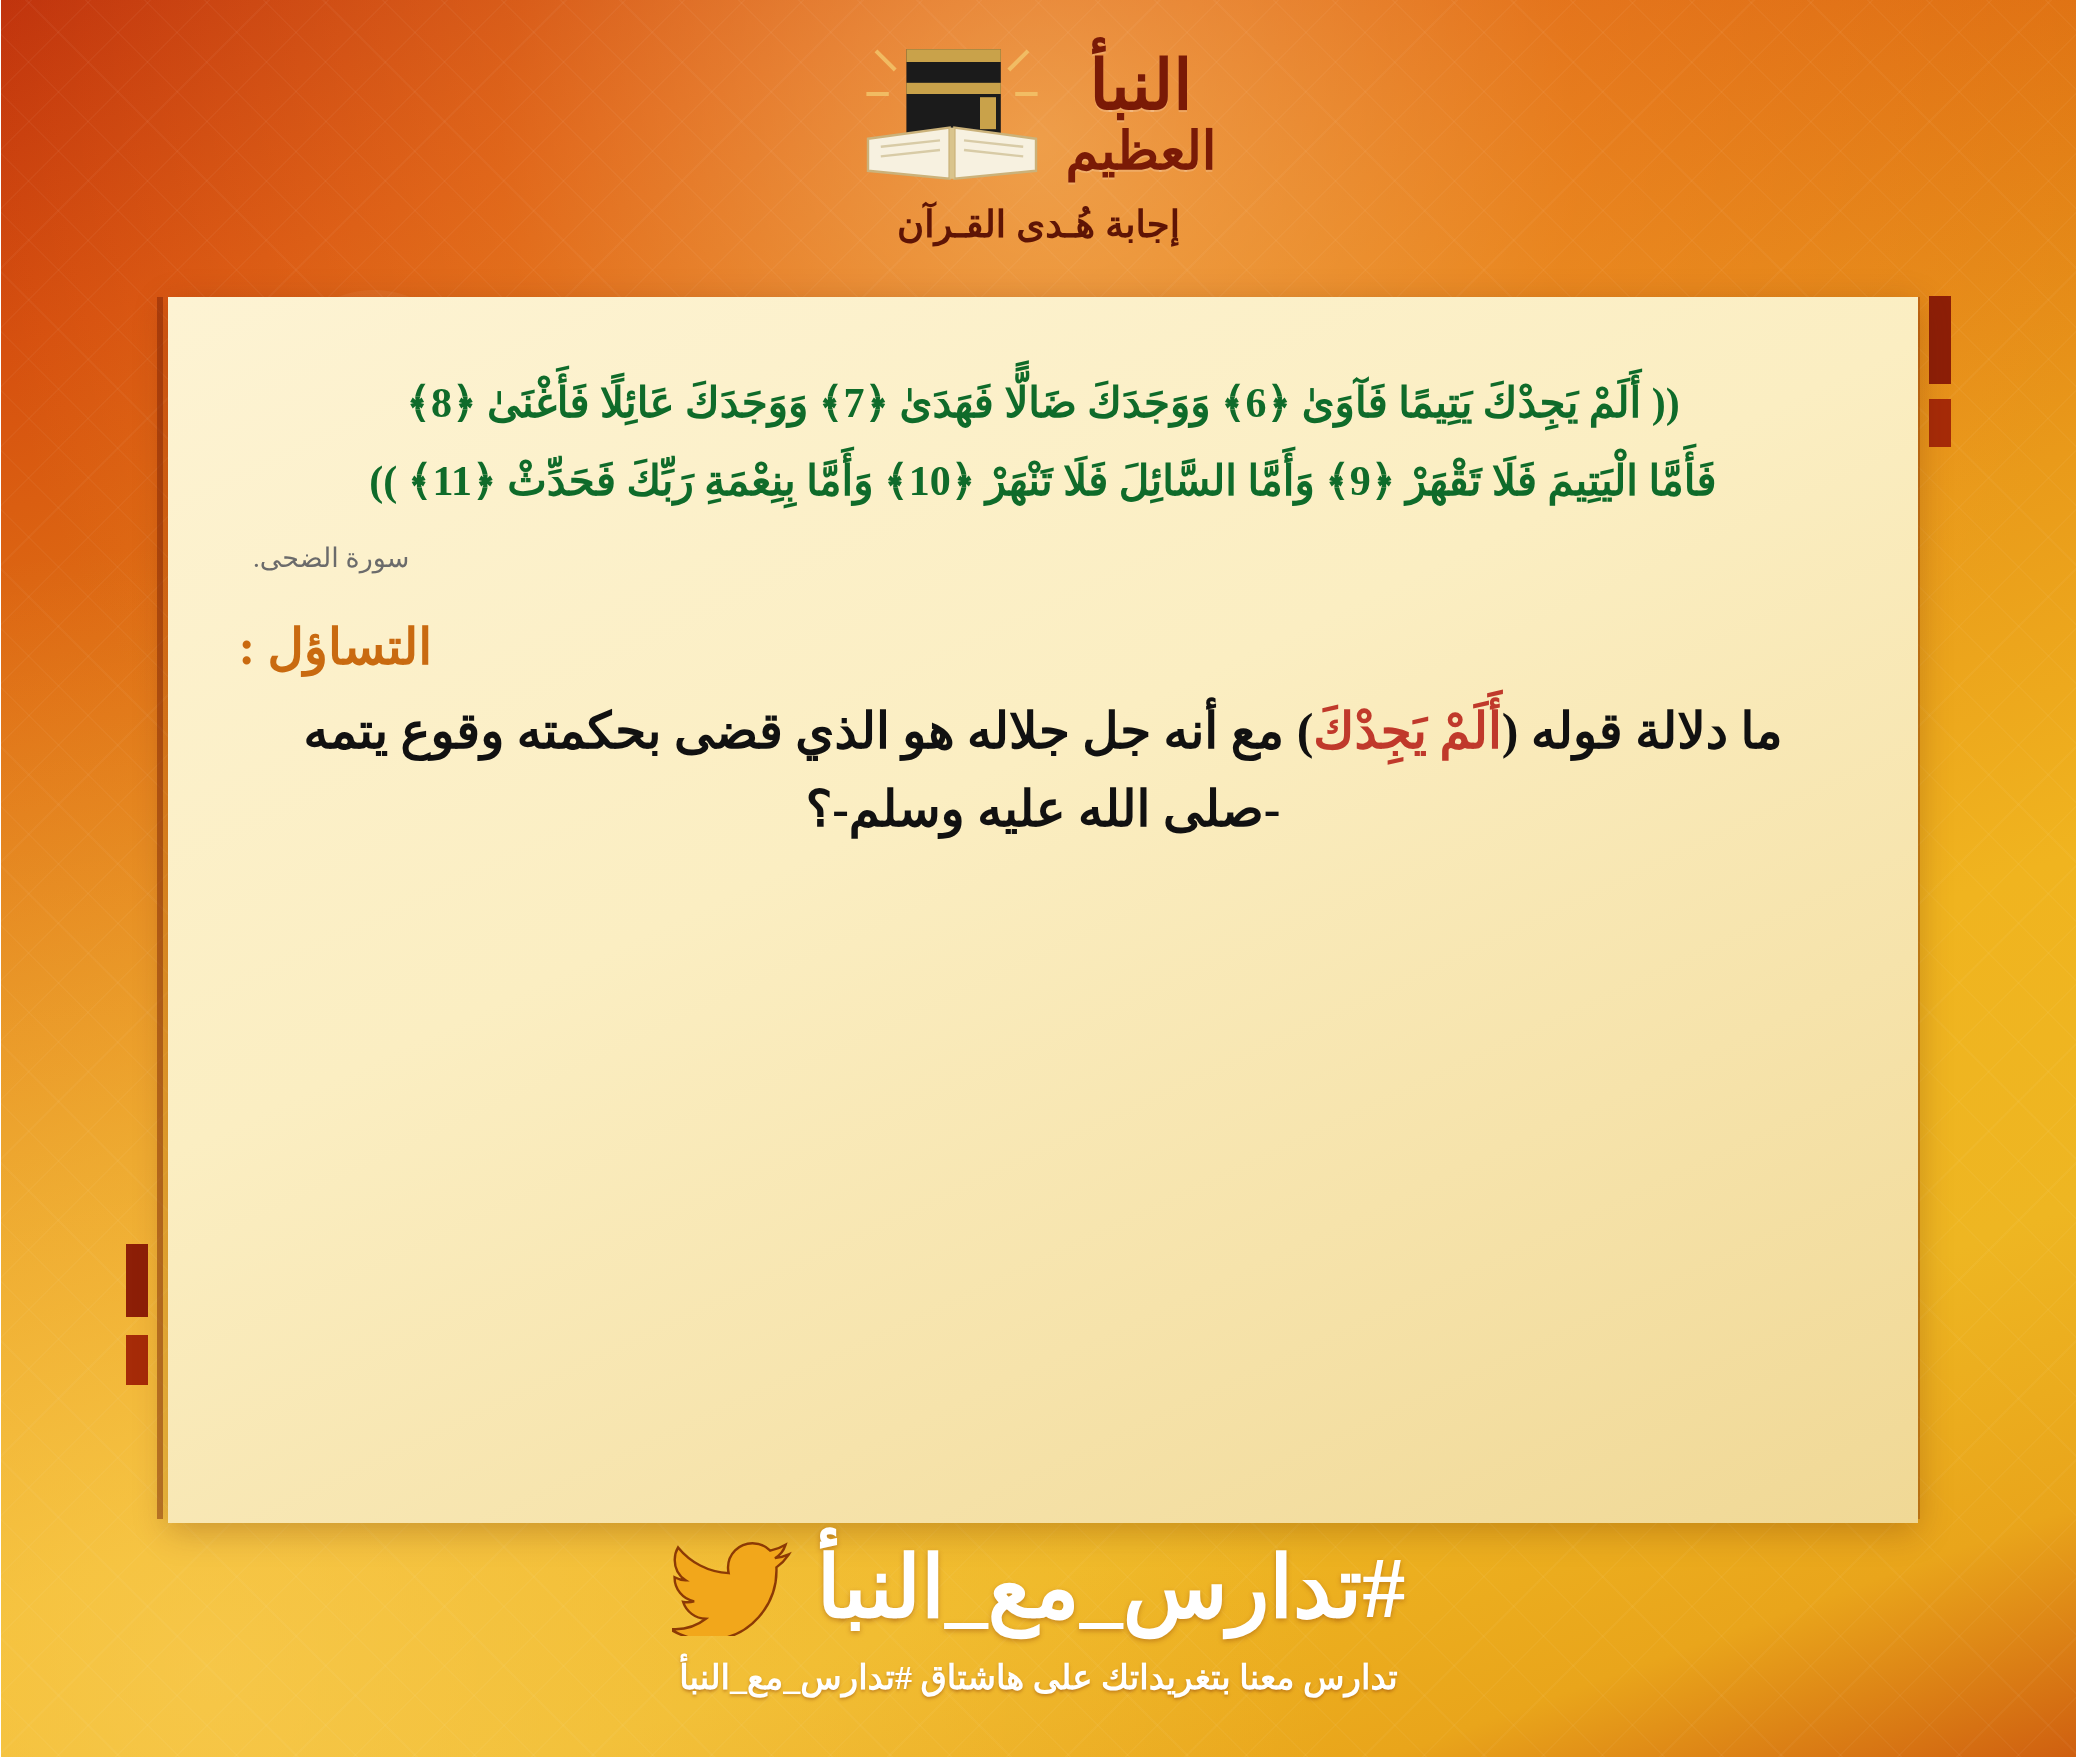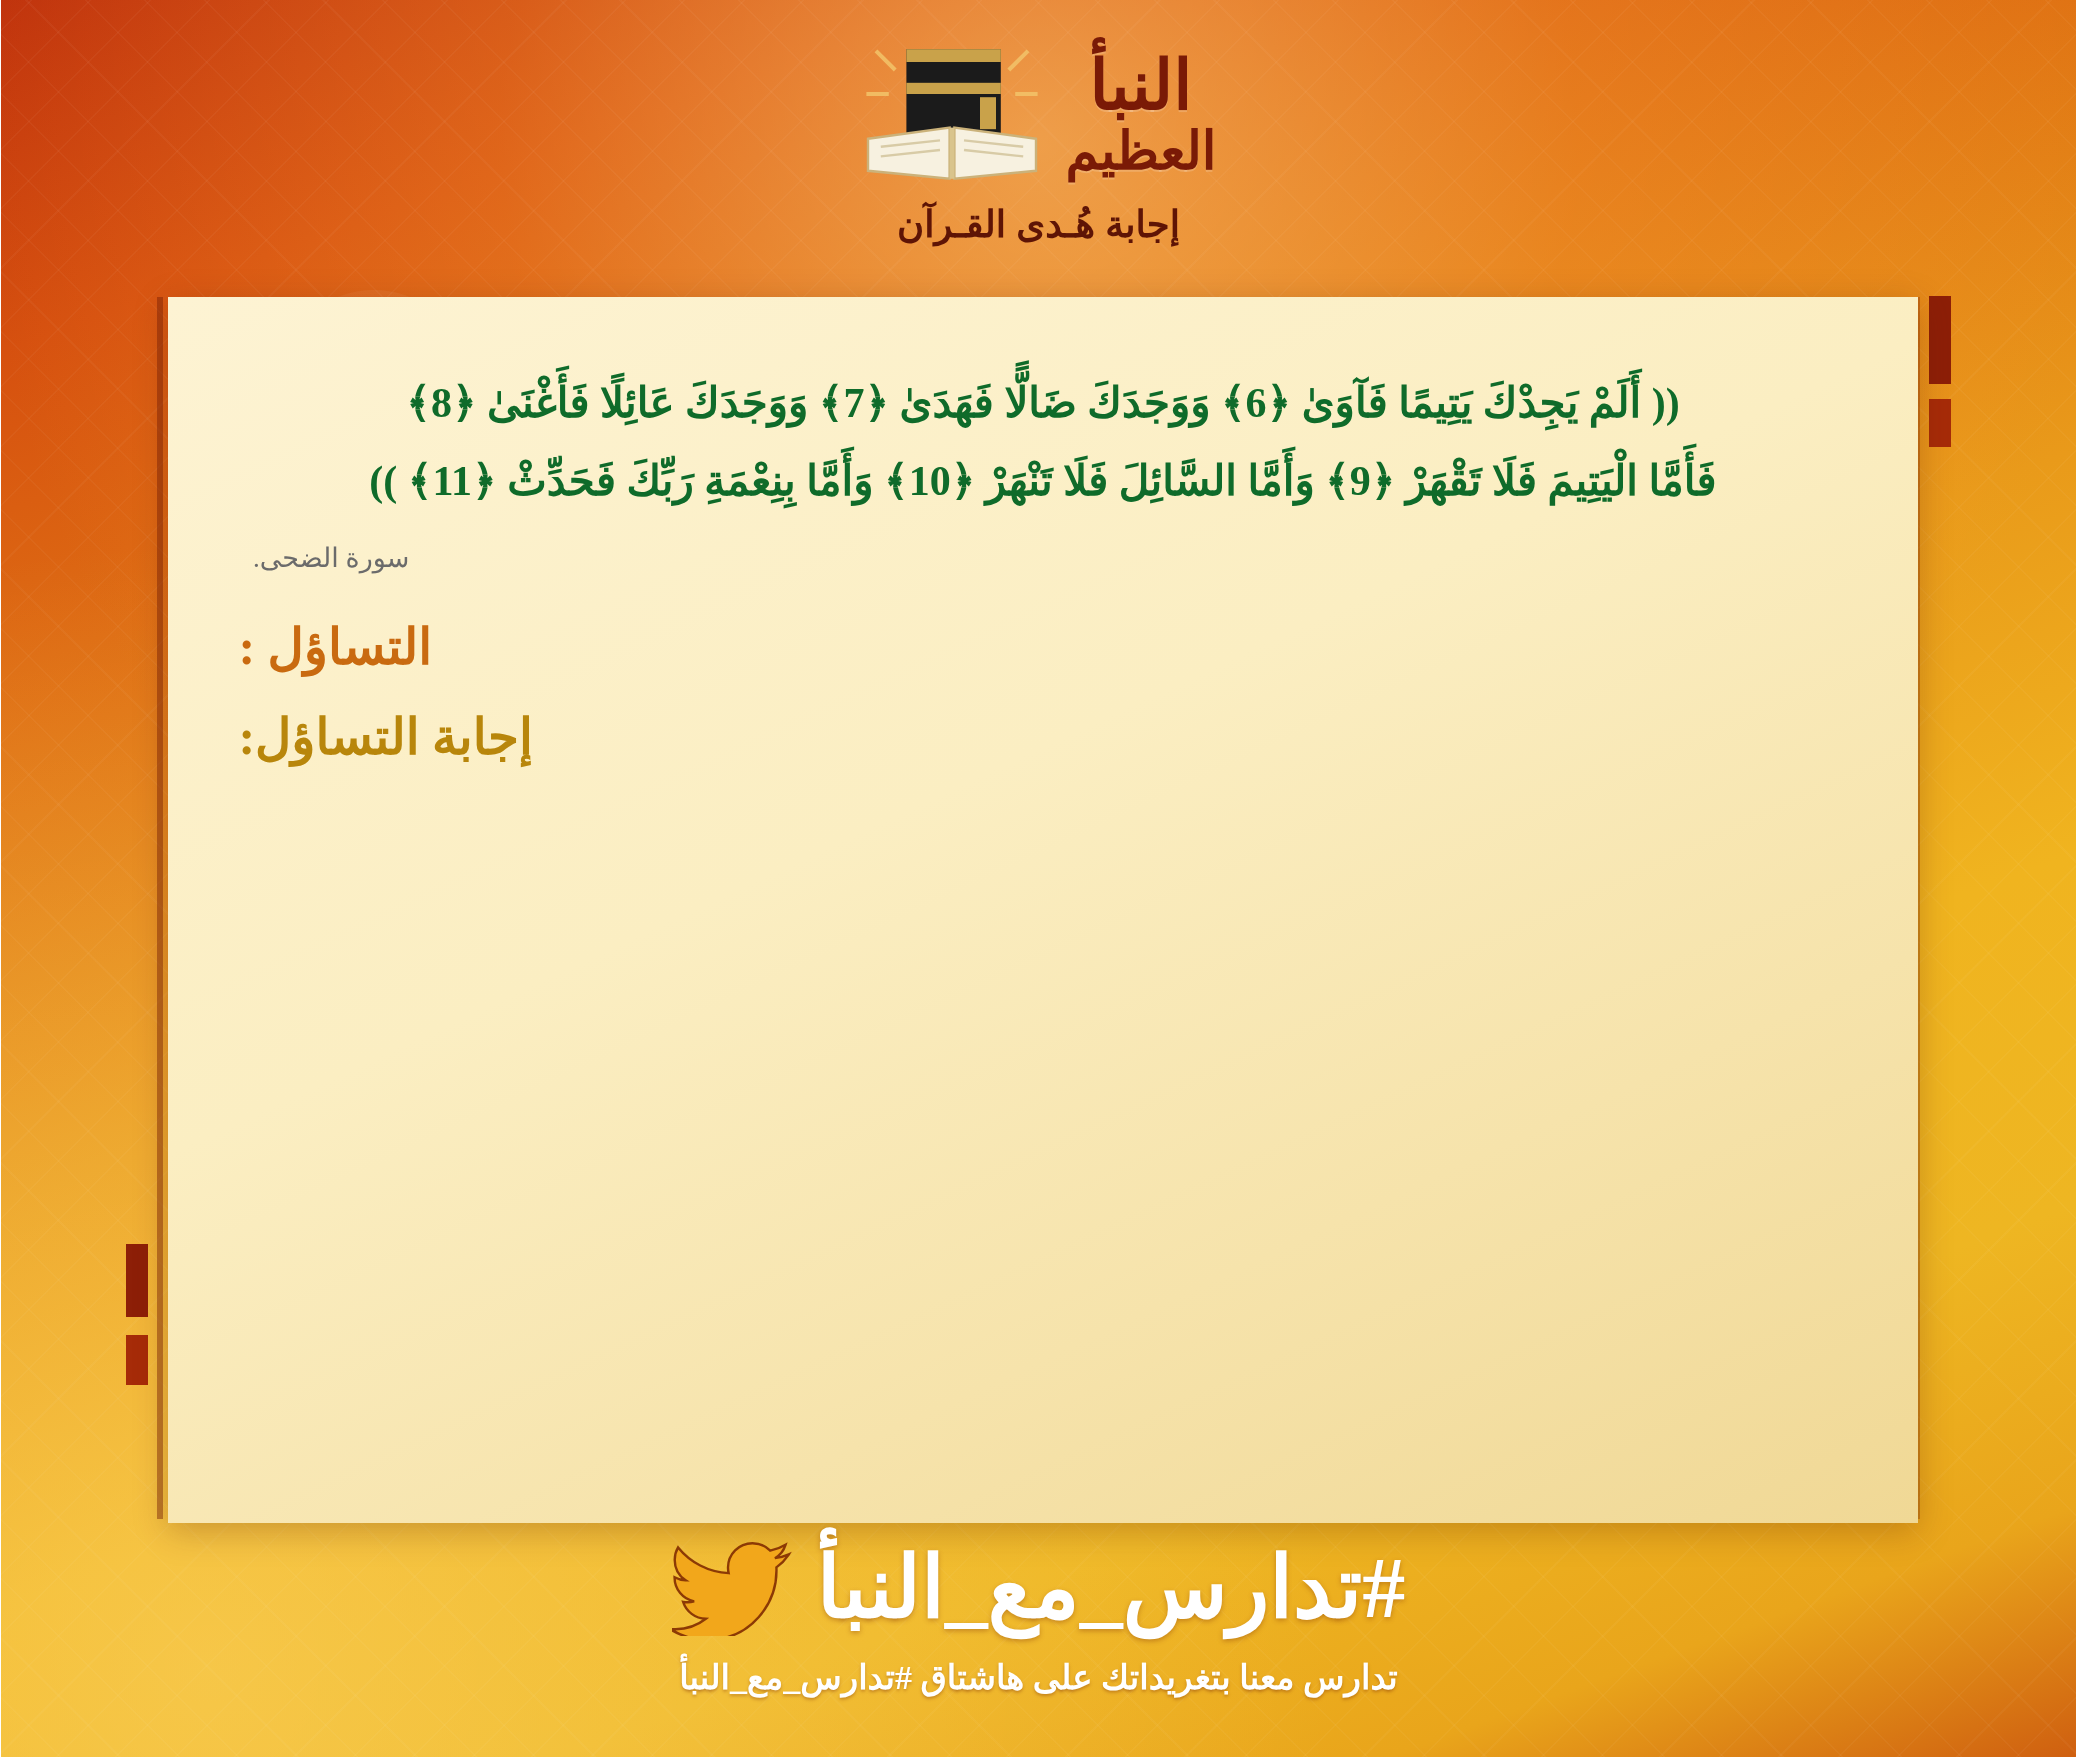--- a/index.html
+++ b/index.html
@@ -280,22 +280,22 @@
 
     <div class="ayat">
       <div>(( أَلَمْ يَجِدْكَ يَتِيمًا فَآوَىٰ ﴿6﴾ وَوَجَدَكَ ضَالًّا فَهَدَىٰ ﴿7﴾ وَوَجَدَكَ عَائِلًا فَأَغْنَىٰ ﴿8﴾</div>
       <div>فَأَمَّا الْيَتِيمَ فَلَا تَقْهَرْ ﴿9﴾ وَأَمَّا السَّائِلَ فَلَا تَنْهَرْ ﴿10﴾ وَأَمَّا بِنِعْمَةِ رَبِّكَ فَحَدِّثْ ﴿11﴾ ))</div>
     </div>
 
     <div class="surah">سورة الضحى.</div>
 
     <div class="label-q">التساؤل :</div>
 
-
-    <div class="label-a">إجابة التساؤل:</div>
+    <div class="question"><span>ما دلالة قوله (</span><span class="hi">أَلَمْ يَجِدْكَ</span><span>) مع أنه جل جلاله هو الذي قضى بحكمته وقوع يتمه -صلى الله عليه وسلم-؟</span></div>
+
 
   </div>
 
   <div class="footer">
     <div class="hashtag-row">
       <div class="hashtag">#تدارس_مع_النبأ</div>
       <div class="bird">
         <svg viewBox="0 0 150 120" width="120" height="96" aria-hidden="true">
           <path d="M146 18c-5.4 2.4-11.2 4-17.3 4.7 6.2-3.7 11-9.6 13.2-16.7-5.8 3.5-12.3 6-19.1 7.3C117.3 7.6 109.3 4 100.5 4 83.6 4 70 17.7 70 34.5c0 2.4.3 4.7.8 6.9C45.3 40.1 22.7 27.9 7.6 9.3 4.9 13.9 3.4 19.2 3.4 24.9c0 10.6 5.4 19.9 13.6 25.4-5-.2-9.7-1.5-13.8-3.8v.4c0 14.8 10.5 27.1 24.5 29.9-2.6.7-5.3 1.1-8.1 1.1-2 0-3.9-.2-5.7-.6 3.9 12.1 15.1 20.9 28.4 21.2-10.4 8.2-23.5 13-37.8 13-2.5 0-4.9-.1-7.3-.4 13.5 8.6 29.5 13.7 46.7 13.7 56 0 86.7-46.4 86.7-86.7 0-1.3 0-2.6-.1-3.9 6-4.3 11.1-9.6 15.2-15.7z" fill="#f2a71b" stroke="#8c3a05" stroke-width="3"></path>
         </svg>

